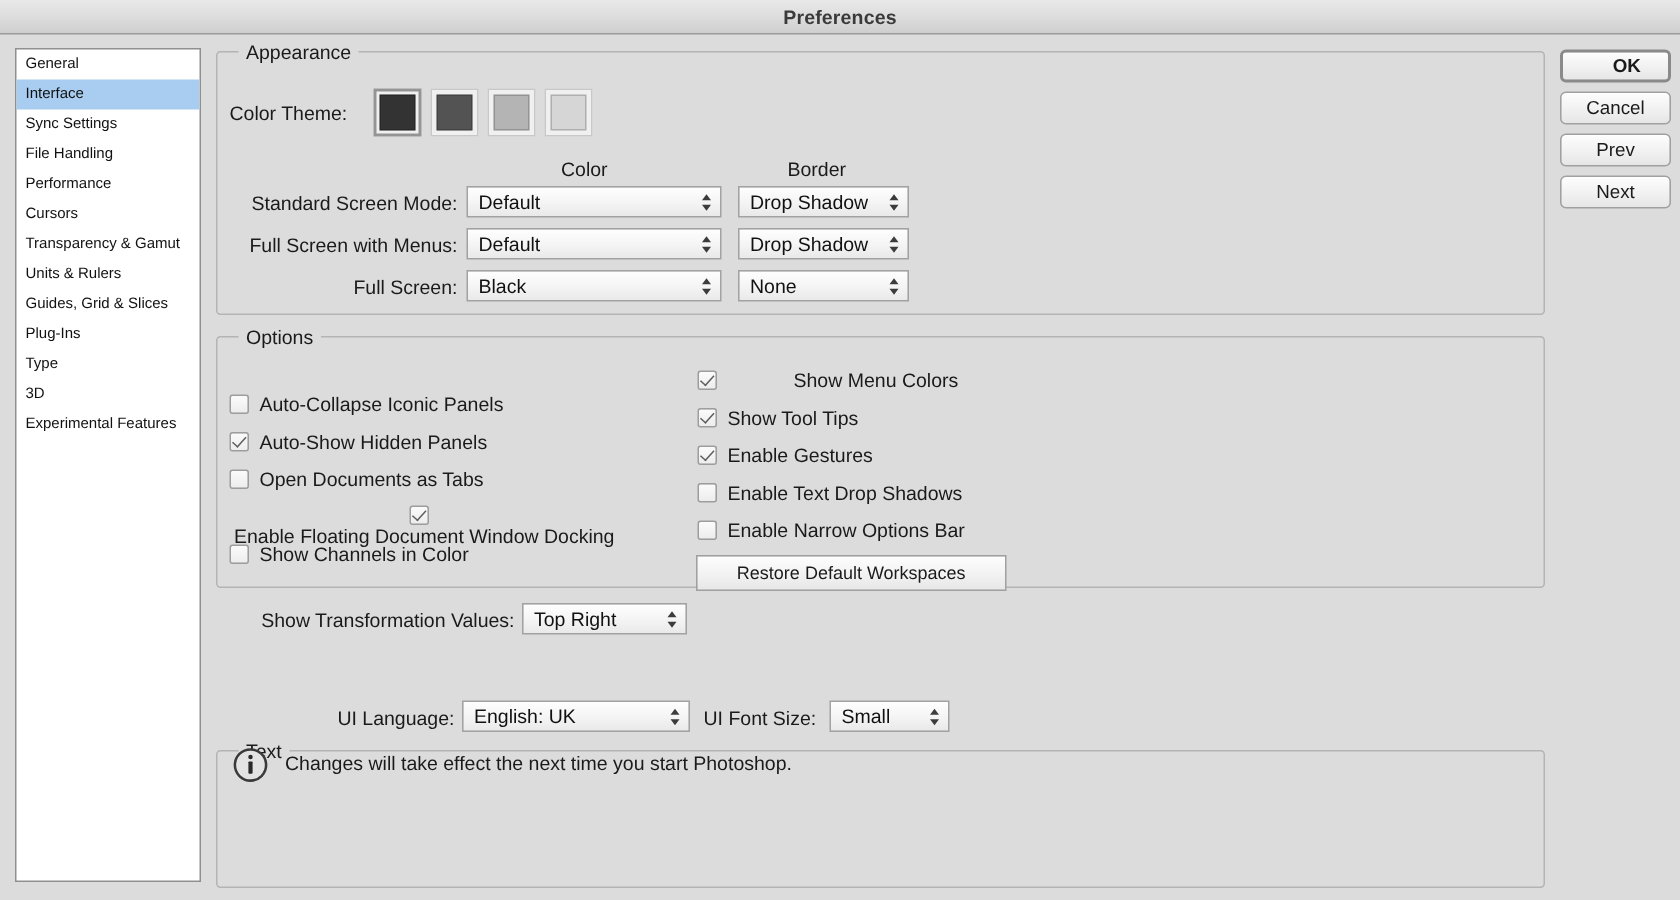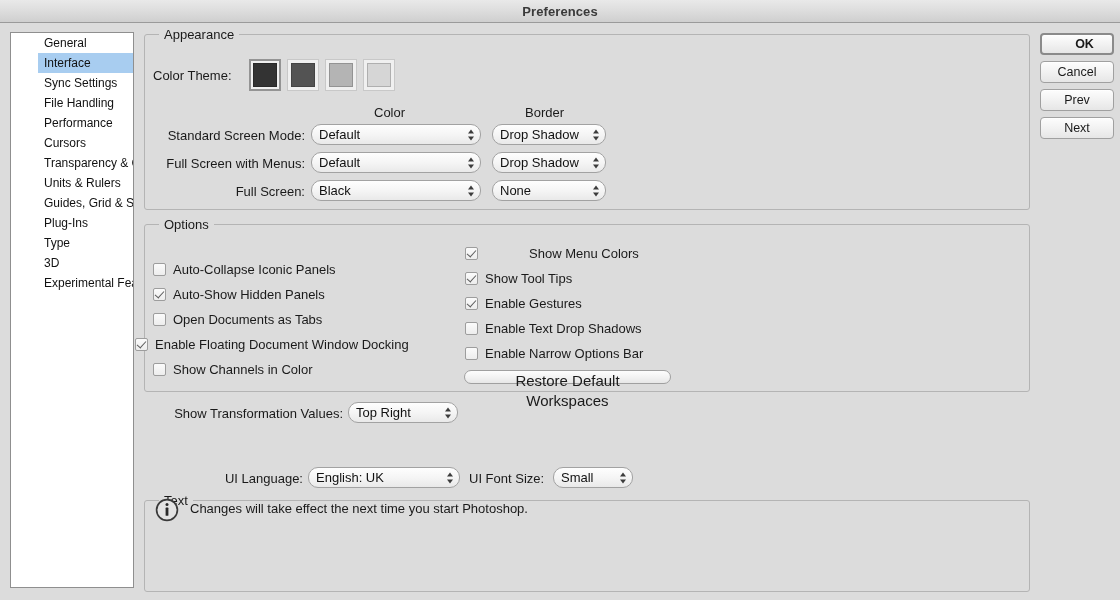--- a/index.html
+++ b/index.html
@@ -44,25 +44,24 @@
     width: 124px; height: 556px;
     background: #ffffff;
     border: 1px solid #8f8f8f;
     box-sizing: border-box;
     overflow: hidden;
   }
   .side-item {
     height: 20px;
     line-height: 20px;
     padding-left: 6px;
-    font-size: 12px;
+    font-size: 10px;
     color: #111;
     white-space: nowrap;
     box-sizing: border-box;
-    margin-left: 27px;
   }
   .side-item.selected {
     background: #a8cdf0;
   }
 
   
   #btncol {
     position: absolute;
     left: 1040px; top: 33px;
     width: 74px;
@@ -140,21 +139,21 @@
     box-sizing: border-box;
     border: 1px solid rgba(0,0,0,.18);
   }
 
   
   .sel-ctl {
     position: absolute;
     height: 21px;
     background: linear-gradient(to bottom, #fefefe 0%, #f4f4f4 55%, #e9e9e9 100%);
     border: 1px solid #a2a2a2;
-    border-radius: 10px;
+    border-radius: 0;
     box-sizing: border-box;
     font-size: 13px;
     color: #111;
     line-height: 19px;
     padding-left: 7px;
     white-space: nowrap;
     overflow: hidden;
   }
   .sel-ctl .arrows {
     position: absolute;
@@ -206,27 +205,27 @@
     transform: rotate(42deg);
   }
   .cbrow .cbtext {
     font-size: 13px;
     color: #1a1a1a;
   }
 
   
   .push {
     position: absolute;
-    height: 14px;
+    height: 24px;
     background: linear-gradient(to bottom, #fdfdfd 0%, #f3f3f3 50%, #e7e7e7 100%);
     border: 1px solid #a0a0a0;
-    border-radius: 8px;
+    border-radius: 0;
     box-sizing: border-box;
     font-family: "Liberation Sans", sans-serif;
-    font-size: 15px;
+    font-size: 12px;
     color: #1a1a1a;
     text-align: center;
     line-height: 20px;
     padding: 0 10px;
   }
 
   
   #info-icon {
     position: absolute;
     left: 155px; top: 498px;
@@ -331,21 +330,21 @@
   <span class="cbtext">Auto-Collapse Iconic Panels</span>
 </div>
 <div class="cbrow" style="left:153px; top:287px;">
   <span class="cbox checked"></span>
   <span class="cbtext">Auto-Show Hidden Panels</span>
 </div>
 <div class="cbrow" style="left:153px; top:312px;">
   <span class="cbox"></span>
   <span class="cbtext">Open Documents as Tabs</span>
 </div>
-<div class="cbrow" style="left:135px; top:337px;">
+<div class="cbrow" style="left:156px; top:337px;flex-direction:column;">
   <span class="cbox checked"></span>
   <span class="cbtext">Enable Floating Document Window Docking</span>
 </div>
 <div class="cbrow" style="left:153px; top:362px;">
   <span class="cbox"></span>
   <span class="cbtext">Show Channels in Color</span>
 </div>
 
 <div class="cbrow" style="left:465px; top:246px;gap:44px;">
   <span class="cbox checked"></span>

